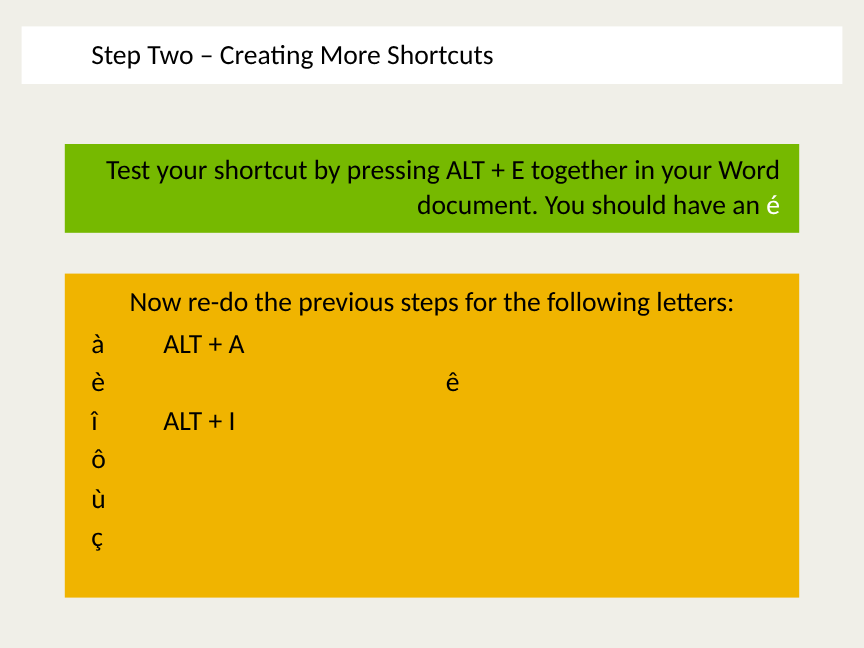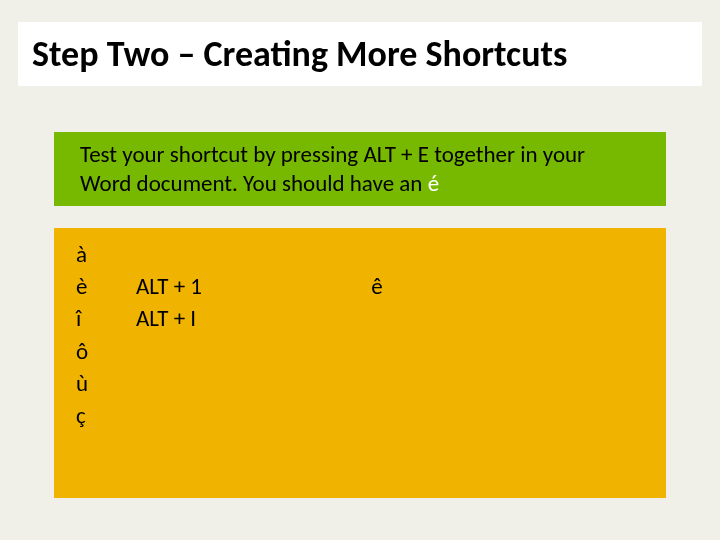--- a/index.html
+++ b/index.html
@@ -13,31 +13,32 @@
   }
   .title-box {
     position: absolute;
     left: 18px;
     top: 22px;
     width: 684px;
     background: #fff;
     padding: 10px 14px;
   }
   .title-box h1 {
-    font-size: 36px;
-    font-weight: 700;
+    font-size: 23px;
+    font-weight: 400;
+    margin-left: 44px;
   }
   .test-box {
     position: absolute;
     left: 54px;
-    top: 132px;
+    top: 120px;
     width: 612px;
     background: #76b900;
-    padding: 8px 26px;
-    text-align: left;
+    padding: 8px 16px;
+    text-align: right;
   }
   .test-box .text {
     font-size: 23px;
     line-height: 1.25;
     font-weight: 400;
   }
   .e-accent { color: #ffffff; }
   .redo-box {
     position: absolute;
     left: 54px;
@@ -83,28 +84,29 @@
   <h1>Step Two – Creating More Shortcuts</h1>
 </div>
 
 <div class="test-box">
   <div class="text">
     <span>Test your shortcut by pressing ALT + E together in your Word document. You should have an </span><span class="e-accent">é</span>
   </div>
 </div>
 
 <div class="redo-box">
+  <div class="redo-heading">Now re-do the previous steps for the following letters:</div>
   <div class="rows">
     <div class="col-left">
       <div class="row">
         <span class="ch">à</span>
+        <span class="sc">ALT + A</span>
       </div>
       <div class="row">
         <span class="ch">è</span>
-        <span class="sc">ALT + 1</span>
       </div>
       <div class="row">
         <span class="ch">î</span>
         <span class="sc">ALT + I</span>
       </div>
       <div class="row">
         <span class="ch">ô</span>
       </div>
       <div class="row">
         <span class="ch">ù</span>

